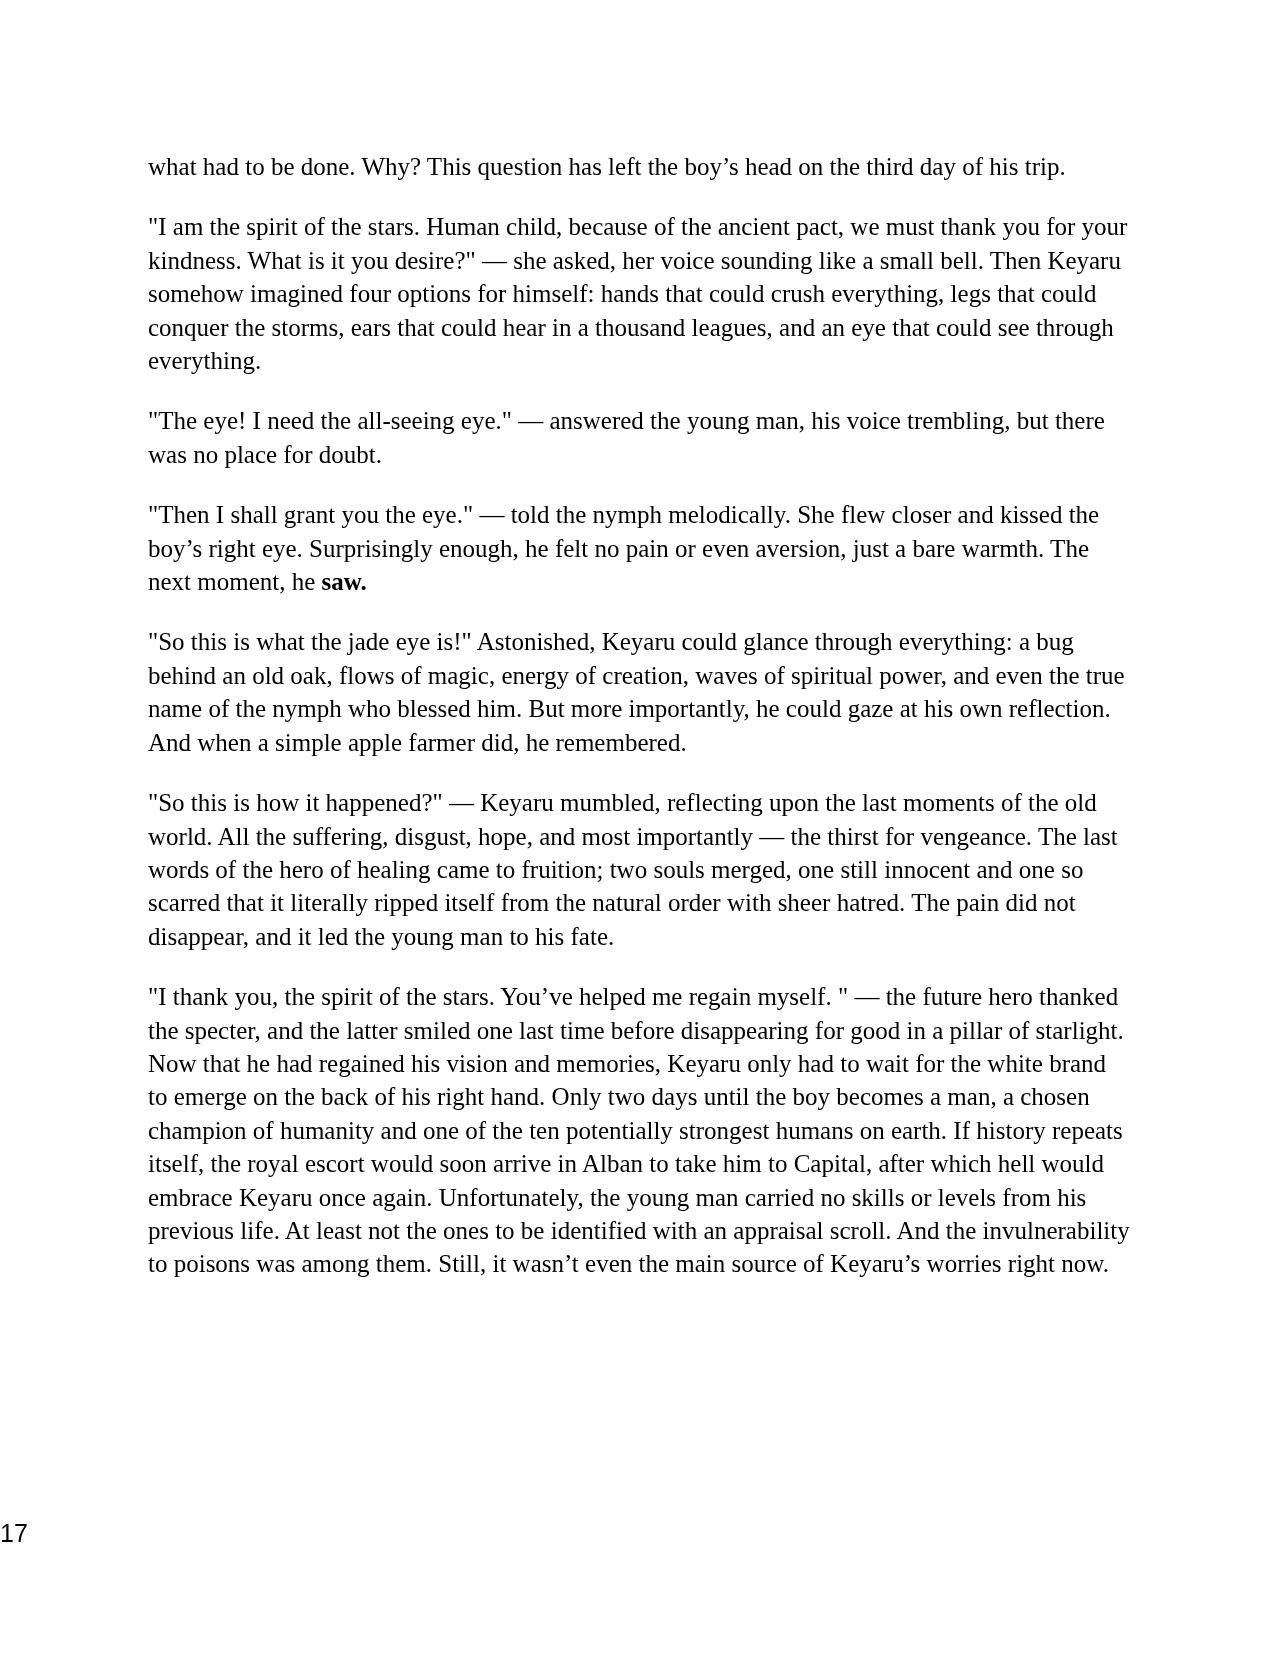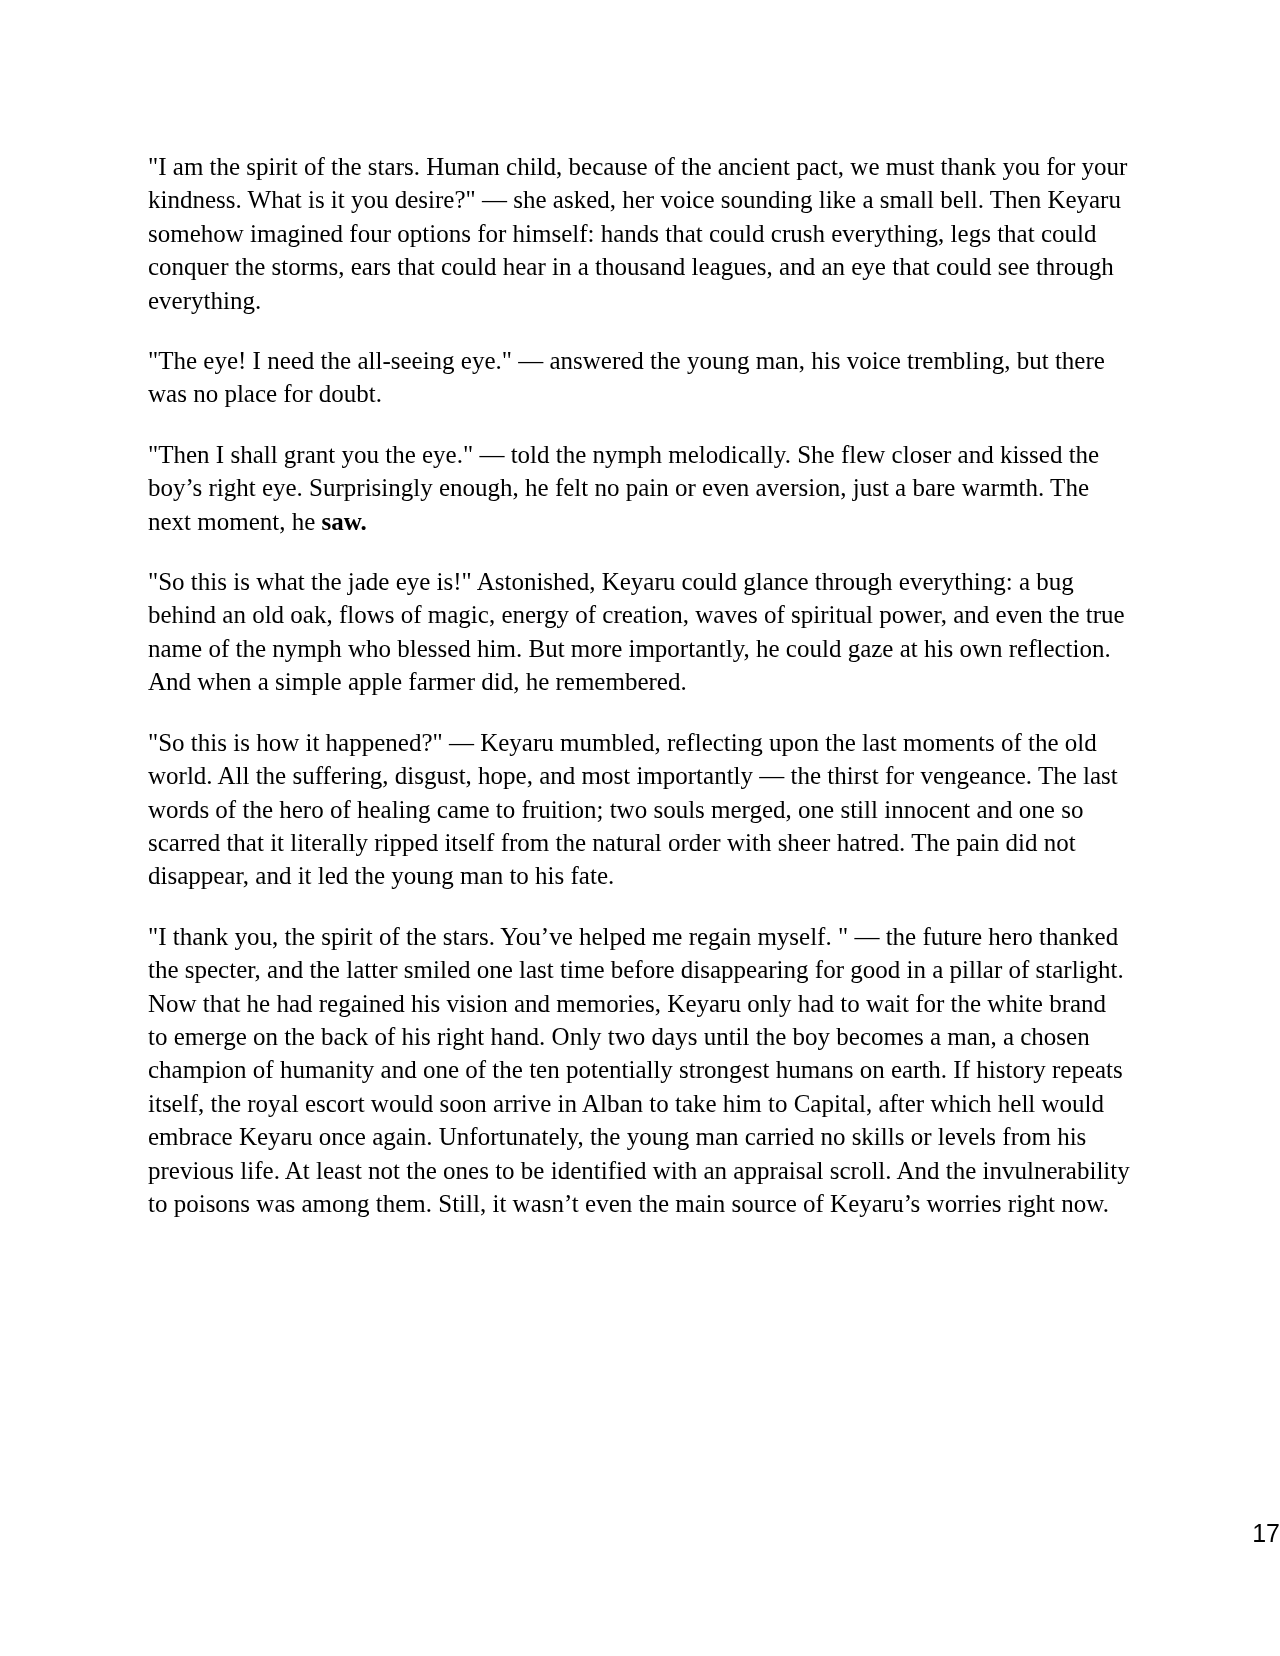--- a/index.html
+++ b/index.html
@@ -38,31 +38,32 @@
   }
   .text-block b {
     font-weight: bold;
     margin-top: 40px;
   }
   .page-number {
     position: absolute;
     top: 1519px;
     left: 0;
     width: 100%;
-    text-align: right;
+    text-align: left;
     font-family: "Liberation Sans", sans-serif;
     font-size: 25px;
     color: #000000;
   }
 </style>
 </head>
 <body>
 
 <main class="page">
   <div class="text-block" id="text-block">
+      <p><span>what had to be done. Why? This question has left the boy’s head on the third day of his trip.</span></p>
       <p><span>"I am the spirit of the stars. Human child, because of the ancient pact, we must thank you for your kindness. What is it you desire?" — she asked, her voice sounding like a small bell. Then Keyaru somehow imagined four options for himself: hands that could crush everything, legs that could conquer the storms, ears that could hear in a thousand leagues, and an eye that could see through everything.</span></p>
       <p><span>"The eye! I need the all-seeing eye." — answered the young man, his voice trembling, but there was no place for doubt.</span></p>
       <p><span>"Then I shall grant you the eye." — told the nymph melodically. She flew closer and kissed the boy’s right eye. Surprisingly enough, he felt no pain or even aversion, just a bare warmth. The next moment, he </span><b>saw.</b></p>
       <p><span>"So this is what the jade eye is!" Astonished, Keyaru could glance through everything: a bug behind an old oak, flows of magic, energy of creation, waves of spiritual power, and even the true name of the nymph who blessed him. But more importantly, he could gaze at his own reflection. And when a simple apple farmer did, he remembered.</span></p>
       <p><span>"So this is how it happened?" — Keyaru mumbled, reflecting upon the last moments of the old world. All the suffering, disgust, hope, and most importantly — the thirst for vengeance. The last words of the hero of healing came to fruition; two souls merged, one still innocent and one so scarred that it literally ripped itself from the natural order with sheer hatred. The pain did not disappear, and it led the young man to his fate.</span></p>
       <p><span>"I thank you, the spirit of the stars. You’ve helped me regain myself. " — the future hero thanked the specter, and the latter smiled one last time before disappearing for good in a pillar of starlight. Now that he had regained his vision and memories, Keyaru only had to wait for the white brand to emerge on the back of his right hand. Only two days until the boy becomes a man, a chosen champion of humanity and one of the ten potentially strongest humans on earth. If history repeats itself, the royal escort would soon arrive in Alban to take him to Capital, after which hell would embrace Keyaru once again. Unfortunately, the young man carried no skills or levels from his previous life. At least not the ones to be identified with an appraisal scroll. And the invulnerability to poisons was among them. Still, it wasn’t even the main source of Keyaru’s worries right now.</span></p>
     </div>
   <div class="page-number">17</div>
 </main>
 

